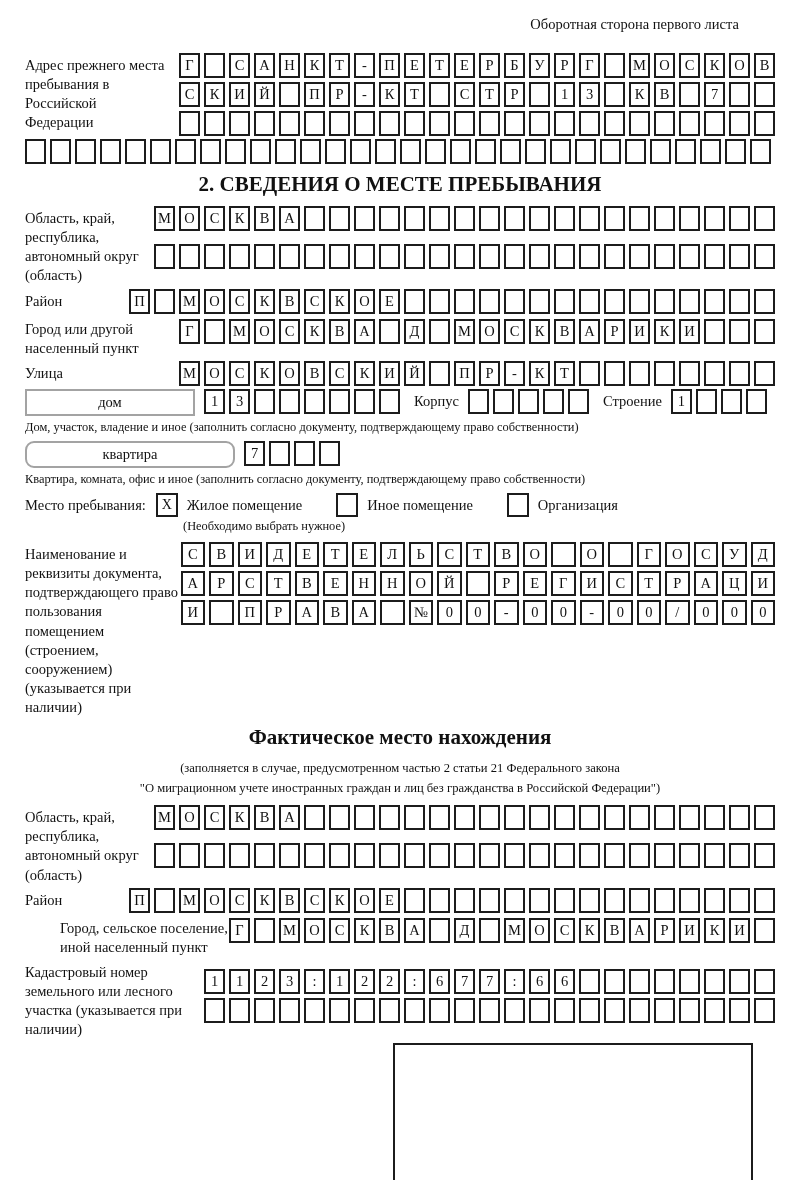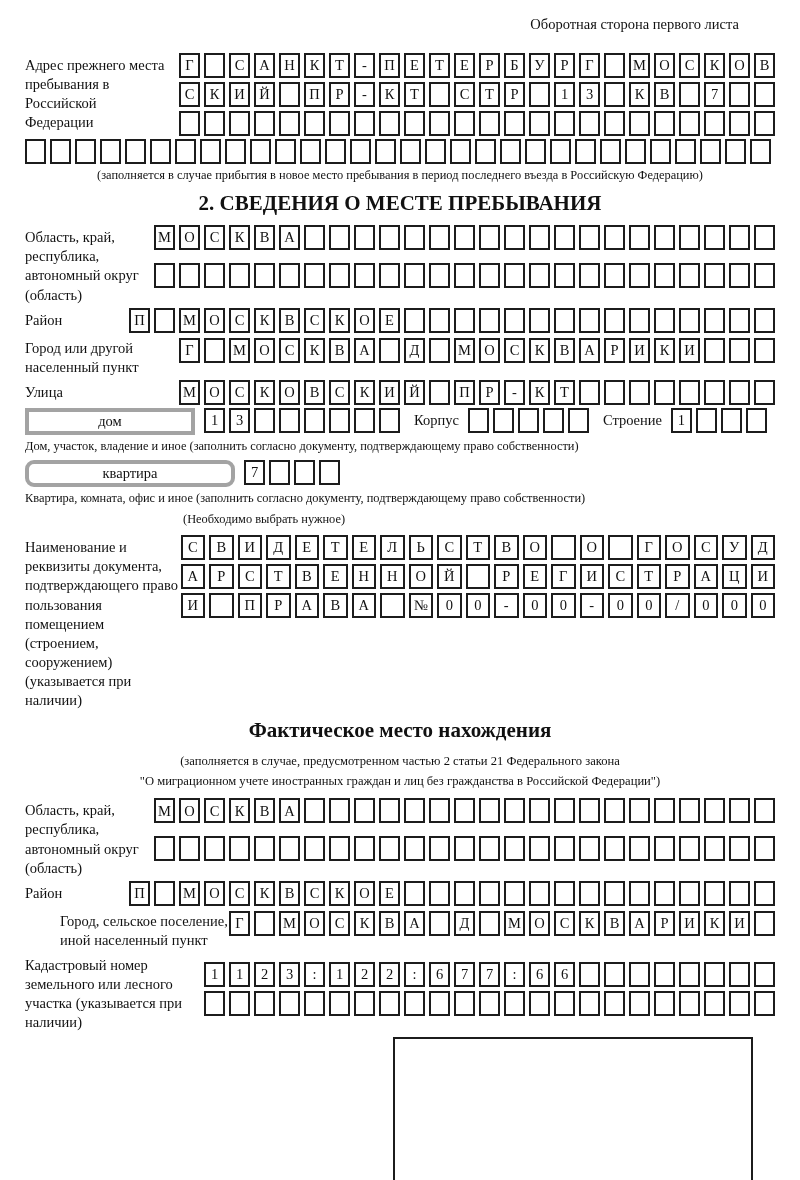--- a/index.html
+++ b/index.html
@@ -20,21 +20,21 @@
   .cellcol.gap12 { gap: 13px; }
   .cell { flex: none; width: 21px; height: 25px; border: 2px solid #1c1c1c;
           display: flex; align-items: center; justify-content: center;
           font-size: 14.5px; line-height: 1; }
   .wide .cell { width: 24.5px; }
 
   .caption { font-size: 12.4px; line-height: 1.3; margin: 3px 0 6px 0; }
   .caption.center { text-align: center; }
   .sec-title { text-align: center; font-size: 21px; font-weight: bold; margin: 8px 0 9px 0; }
 
-  .bigbox { border: 4px solid #a3a3a3; height: 27px; display: flex; align-items: center;
+  .bigbox { border: 2px solid #a3a3a3; height: 27px; display: flex; align-items: center;
             justify-content: center; font-size: 14.5px; flex: none; }
   .bigbox.house { width: 170px; }
   .bigbox.apt { width: 210px; border-radius: 9px; }
   .inline-label { font-size: 14.5px; padding-top: 4px; margin: 0 9px 0 14px; }
   .mt2 { margin-top: 2px; }
 
   .chkrow { display: flex; align-items: center; margin: 6px 0 2px 0; }
   .chkrow .lead { font-size: 14.5px; margin-right: 10px; }
   .chk { flex: none; width: 22px; height: 24px; border: 2px solid #1c1c1c;
          display: flex; align-items: center; justify-content: center; font-size: 14px; }
@@ -164,21 +164,20 @@
         <span class="cell"></span>
         <span class="cell"></span>
         <span class="cell"></span>
         <span class="cell"></span>
         <span class="cell"></span>
         <span class="cell"></span>
         <span class="cell"></span>
         <span class="cell"></span>
       </div>
   </div>
-  <div class="caption center">(заполняется в случае прибытия в новое место пребывания в период последнего въезда в Российскую Федерацию)</div>
 
   <div class="sec-title">2. СВЕДЕНИЯ О МЕСТЕ ПРЕБЫВАНИЯ</div>
 
   <div class="frow">
     <div class="label w118">Область, край, республика, автономный округ (область)</div>
     <div class="cellcol gap12">
       <div class="cells">
           <span class="cell">М</span>
           <span class="cell">О</span>
           <span class="cell">С</span>
@@ -361,20 +360,29 @@
     <div class="bigbox apt">квартира</div>
     <div class="cells" style="margin-left:9px">
         <span class="cell">7</span>
         <span class="cell"></span>
         <span class="cell"></span>
         <span class="cell"></span>
       </div>
   </div>
   <div class="caption">Квартира, комната, офис и иное (заполнить согласно документу, подтверждающему право собственности)</div>
 
+  <div class="chkrow">
+    <span class="lead">Место пребывания:</span>
+    <span class="chk">X</span>
+    <span class="chklbl">Жилое помещение</span>
+    <span class="chk"></span>
+    <span class="chklbl">Иное помещение</span>
+    <span class="chk"></span>
+    <span class="chklbl">Организация</span>
+  </div>
   <div class="chk-caption">(Необходимо выбрать нужное)</div>
 
   <div class="frow">
     <div class="label w230">Наименование и реквизиты документа, подтверждающего право пользования помещением (строением, сооружением) (указывается при наличии)</div>
     <div class="cellcol wide">
       <div class="cells">
           <span class="cell">С</span>
           <span class="cell">В</span>
           <span class="cell">И</span>
           <span class="cell">Д</span>

